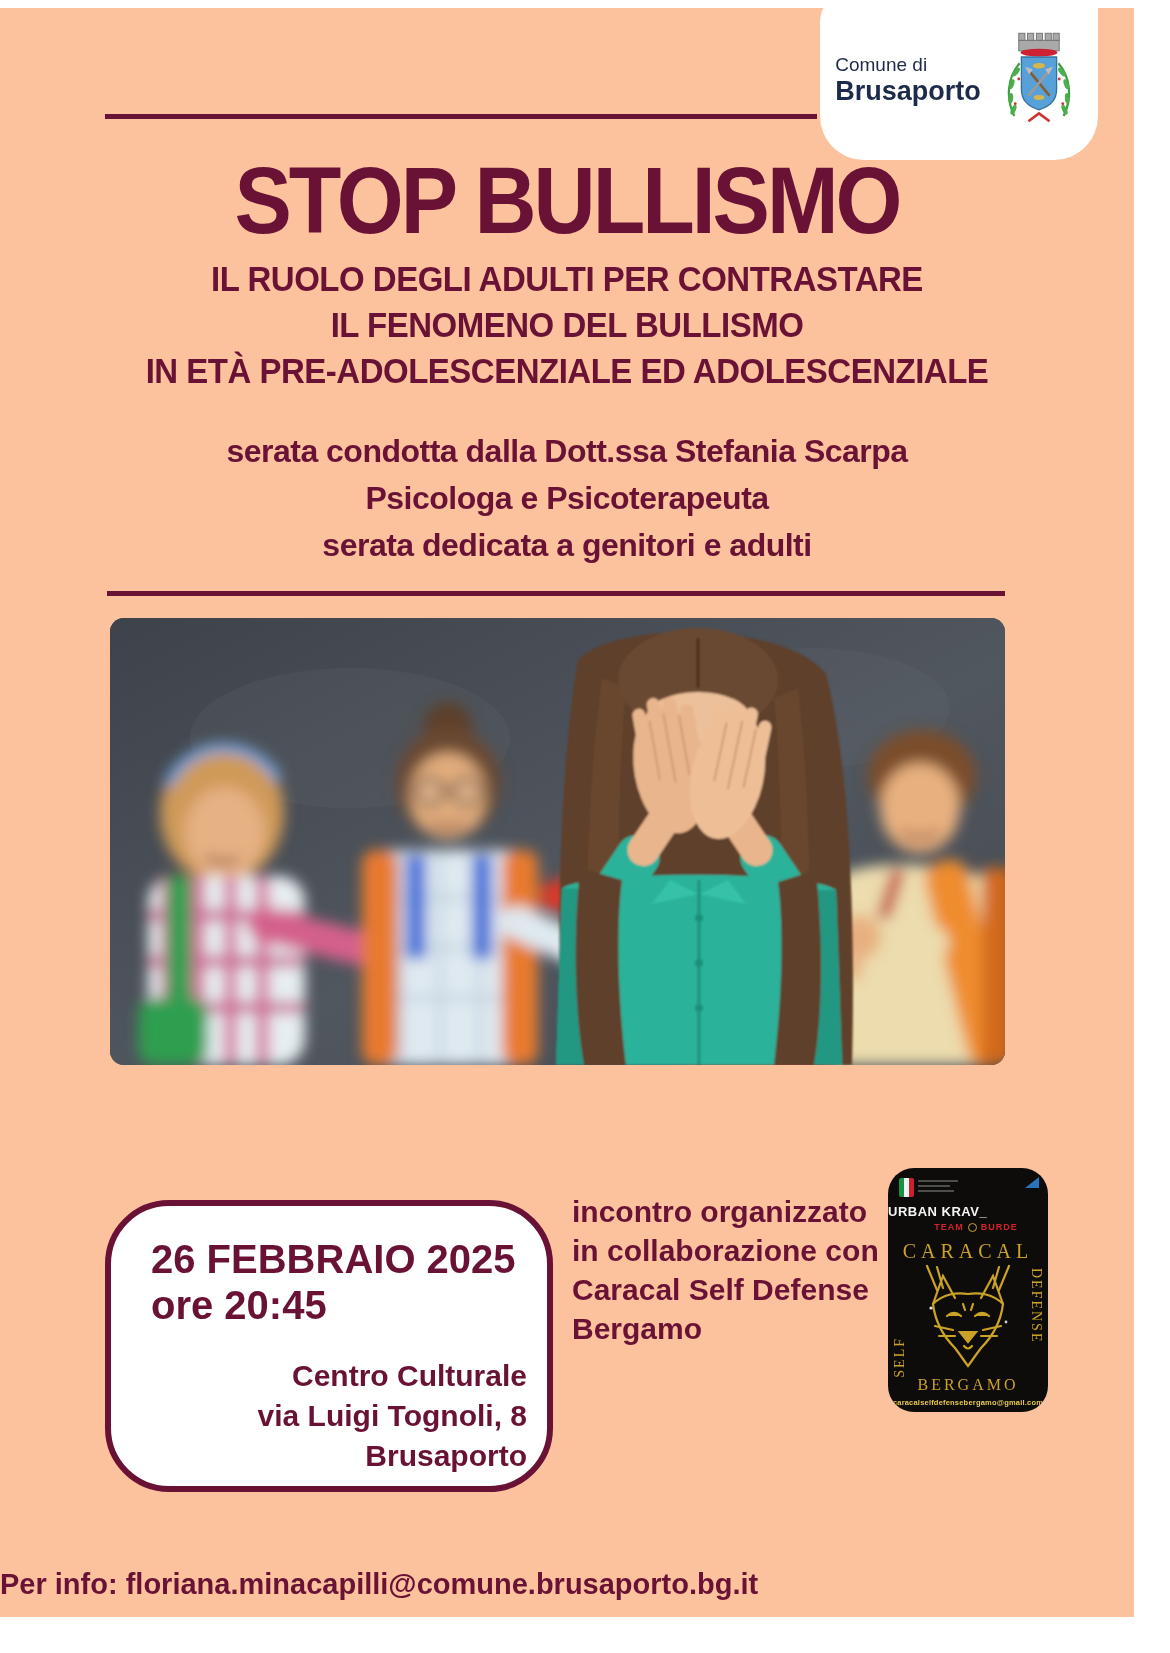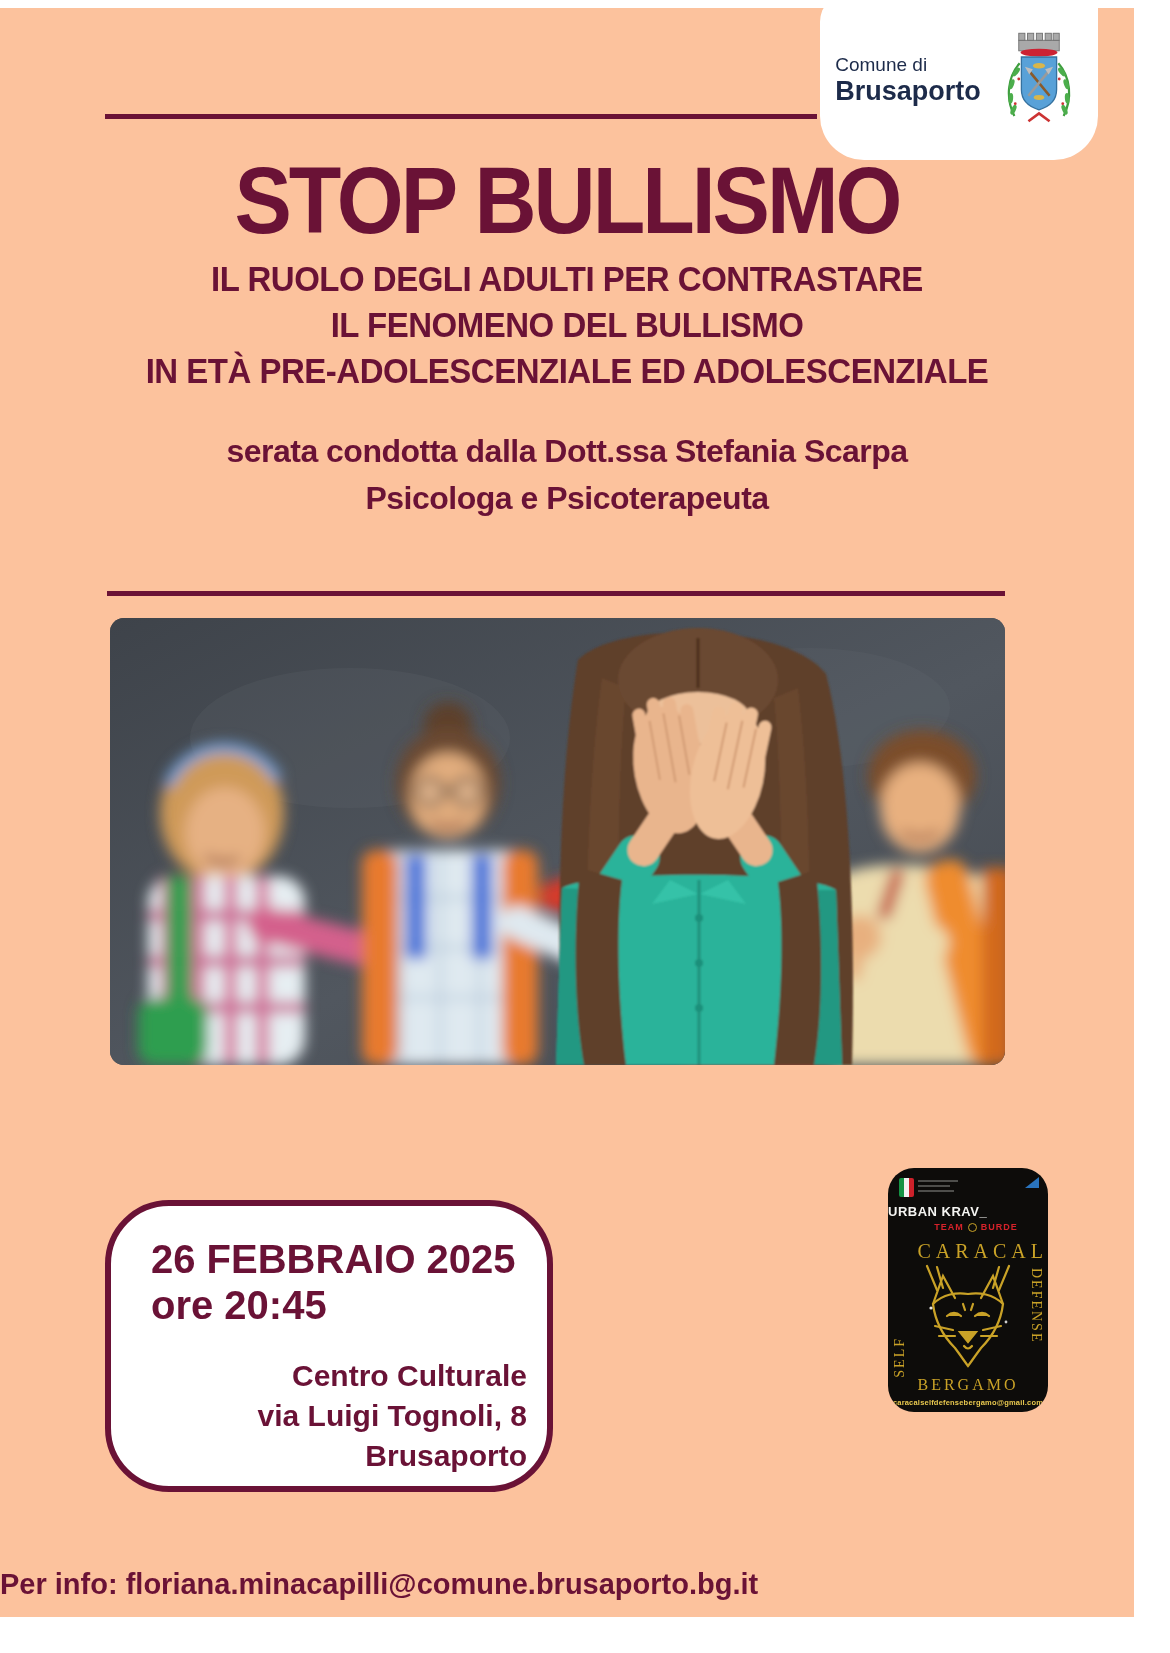--- a/index.html
+++ b/index.html
@@ -56,21 +56,21 @@
   .caracal .flag .g{ background:#149344; } .caracal .flag .w{ background:#f2f2f2; } .caracal .flag .r{ background:#cd212a; }
   .caracal .flag-lines { position:absolute; left:30px; top:12px; width:42px; }
   .caracal .flag-lines i { display:block; height:2px; background:#6b6b66; margin-bottom:3px; opacity:.7; }
   .caracal .acsi { position:absolute; right:9px; top:9px; width:0; height:0;
                    border-left:14px solid transparent; border-bottom:11px solid #2e7fd0; opacity:.9; }
   .caracal .urban { position:absolute; left:0; top:36px; width:100%; 
                     color:#f5f5f2; font-size:13px; font-weight:800; letter-spacing:0.5px; }
   .caracal .team { position:absolute; left:8px; top:54px; width:100%; display:flex; justify-content:center; align-items:center; gap:4px;
                    color:#d5222a; font-size:9px; font-weight:800; letter-spacing:1px; }
   .caracal .team .dot { width:9px; height:9px; border:1.5px solid #c9a227; border-radius:50%; }
-  .caracal .name { position:absolute; left:0; top:72px; width:100%; text-align:right;
+  .caracal .name { position:absolute; left:0; top:72px; width:100%; text-align:center;
                    font-family:"Liberation Serif", serif; font-size:20px; letter-spacing:5px; color:#c9a227; }
   .caracal .cat { position:absolute; left:25px; top:96px; width:110px; height:104px; }
   .caracal .v-left { position:absolute; left:4px; bottom:34px; writing-mode:vertical-rl; transform:rotate(180deg);
                      font-family:"Liberation Serif", serif; font-size:14px; letter-spacing:2px; color:#c9a227; }
   .caracal .v-right { position:absolute; right:4px; top:100px; writing-mode:vertical-rl;
                       font-family:"Liberation Serif", serif; font-size:14px; letter-spacing:2px; color:#c9a227; }
   .caracal .bergamo { position:absolute; left:0; bottom:18px; width:100%; text-align:center;
                       font-family:"Liberation Serif", serif; font-size:16px; letter-spacing:3px; color:#c9a227; }
   .caracal .mail { position:absolute; left:0; bottom:5px; width:100%; text-align:center;
                    font-size:7.5px; font-weight:700; color:#e9c94f; letter-spacing:0.2px; }
@@ -137,20 +137,21 @@
 
   <div class="title">STOP BULLISMO</div>
   <div class="subtitle">
     <div>IL RUOLO DEGLI ADULTI PER CONTRASTARE</div>
     <div>IL FENOMENO DEL BULLISMO</div>
     <div>IN ETÀ PRE-ADOLESCENZIALE ED ADOLESCENZIALE</div>
   </div>
   <div class="intro">
     <div>serata condotta dalla Dott.ssa Stefania Scarpa</div>
     <div>Psicologa e Psicoterapeuta</div>
+    <div>serata dedicata a genitori e adulti</div>
   </div>
 
   <div class="photo">
     <svg viewBox="0 0 895 447" preserveAspectRatio="none">
       <defs>
         <linearGradient id="bgGrad" x1="0" y1="0" x2="1" y2="1">
           <stop offset="0" stop-color="#3e434a"></stop>
           <stop offset="0.55" stop-color="#51575f"></stop>
           <stop offset="1" stop-color="#454a51"></stop>
         </linearGradient>
@@ -296,20 +297,21 @@
   <div class="info-box">
     <div class="date">26 FEBBRAIO 2025</div>
     <div class="time">ore 20:45</div>
     <div class="venue-block">
       <div>Centro Culturale</div>
       <div>via Luigi Tognoli, 8</div>
       <div>Brusaporto</div>
     </div>
   </div>
 
+  <div class="collab">incontro organizzato in collaborazione con Caracal Self Defense Bergamo</div>
 
   <div class="caracal">
     <div class="flag">
         <i class="g"></i>
         <i class="w"></i>
         <i class="r"></i>
       </div>
     <div class="flag-lines">
         <i style="width:40px"></i>
         <i style="width:32px"></i>

